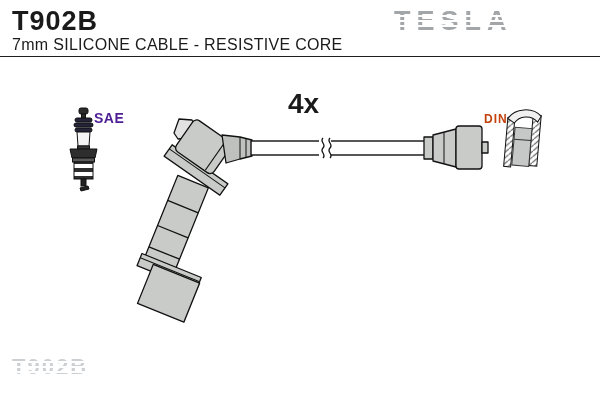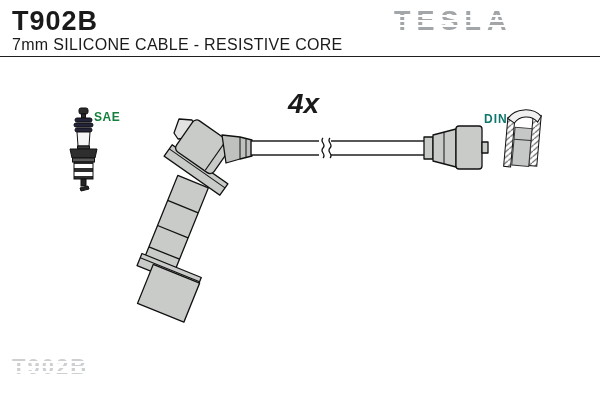--- a/index.html
+++ b/index.html
@@ -14,23 +14,23 @@
   #divider{left:0;top:56px;width:600px;height:1px;background:#1f1f1f;}
   
   .striped-logo{position:absolute;line-height:1;}
   .striped-logo .txt{font-weight:bold;display:block;}
   .striped-logo .stripe{position:absolute;left:-2px;right:-2px;height:2px;background:#ffffff;}
   #brand-logo{left:394px;top:8px;width:120px;height:28px;}
   #brand-logo .txt{font-size:27px;letter-spacing:6px;color:#a2a6a8;}
   #watermark{left:12px;top:356px;width:86px;height:24px;}
   #watermark .txt{font-size:22px;letter-spacing:2px;color:#ccd0d2;}
   #watermark .stripe{height:2px;}
-  #quantity-label{left:288px;top:88px;font-size:28px;font-weight:600;color:#1a1a1a;font-style:italic;}
-  #sae-label{left:94px;top:110px;font-size:12px;font-weight:bold;color:#15803d;letter-spacing:.5px;text-align:right;}
-  #din-label{left:484px;top:112px;font-size:12px;font-weight:bold;color:#0f766e;letter-spacing:1px;}
+  #quantity-label{left:288px;top:88px;font-size:28px;font-weight:600;color:#1a1a1a;}
+  #sae-label{left:94px;top:110px;font-size:14px;font-weight:bold;color:#4c1d95;letter-spacing:.5px;text-align:right;}
+  #din-label{left:484px;top:112px;font-size:12px;font-weight:bold;color:#c2410c;letter-spacing:1px;}
   #drawing{left:0;top:0;}
 </style>
 </head>
 <body>
 
 <div class="abs" id="part-number">T902B</div>
 <div class="abs" id="subtitle">7mm SILICONE CABLE - RESISTIVE CORE</div>
 <div class="abs" id="divider"></div>
 
 <div class="striped-logo" id="brand-logo">

